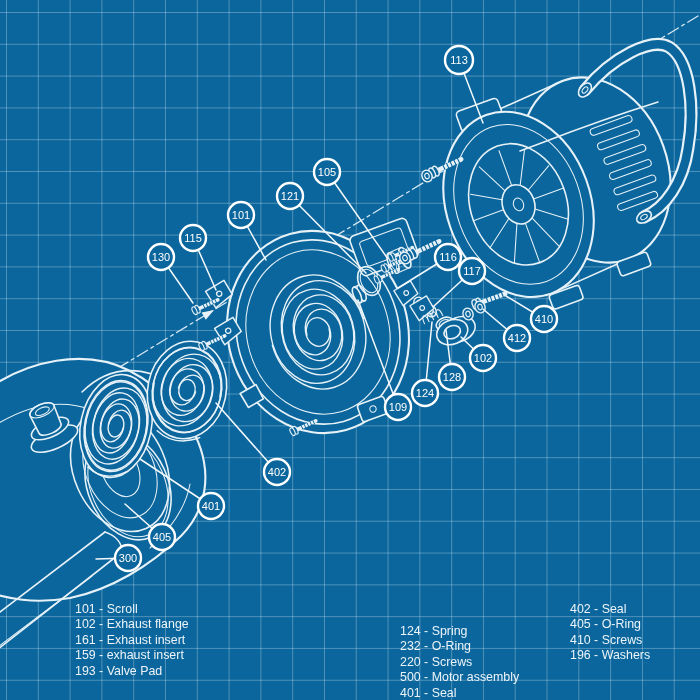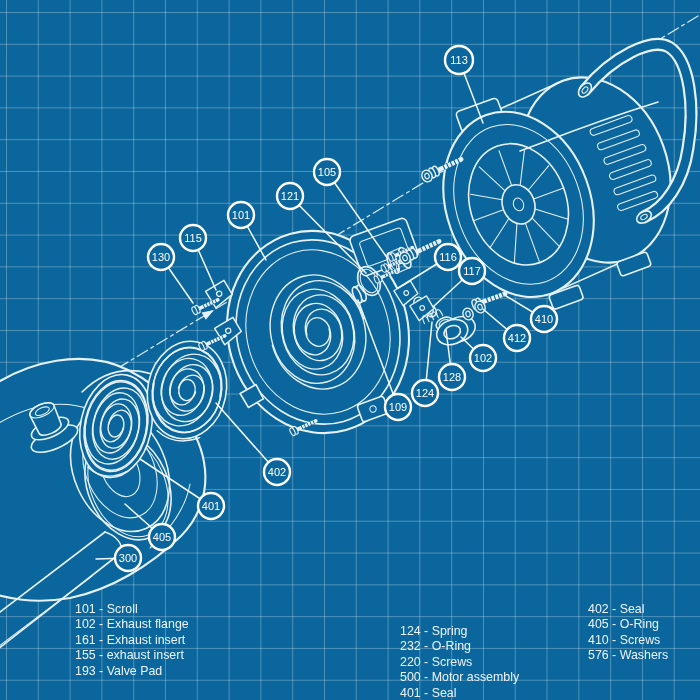--- a/index.html
+++ b/index.html
@@ -32,21 +32,21 @@
   .bt{fill:#FFFFFF;font:11px "Liberation Sans", sans-serif;text-anchor:middle;}
   .legend{
     position:absolute;left:0;top:0;width:689px;height:700px;
     color:#EDF4F9;font-size:12.4px;line-height:15.45px;pointer-events:none;
   }
   .legend .col{position:absolute;white-space:nowrap;}
   .legend .col div{height:15.45px;}
   #col1{left:75px;top:602px;}
   #col2{left:247px;top:602px;}
   #col3{left:400px;top:624px;}
-  #col4{left:588px;top:602px;}
+  #col4{left:570px;top:602px;}
 </style>
 </head>
 <body>
 
 <div id="stage">
 
 <svg width="700" height="700" viewBox="0 0 700 700">
   <defs>
     <path id="spiral" fill="none" vector-effect="non-scaling-stroke" d="M 0,0 A 4,4 0 0 1 8,0 A 6,6 0 0 1 -4,0 A 8,8 0 0 1 12,0 A 10,10 0 0 1 -8,0 A 12,12 0 0 1 16,0 A 14,14 0 0 1 -12,0 A 16,16 0 0 1 20,0"></path>
     <g id="screw">
@@ -358,31 +358,31 @@
       <text class="bt" x="128" y="562">300</text>
     </g>
   </g>
 </svg>
 
 <div class="legend">
   <div class="col" id="col1">
     <div>101 - Scroll</div>
     <div>102 - Exhaust flange</div>
     <div>161 - Exhaust insert</div>
-    <div>155 - exhaust insert</div>
+    <div>159 - exhaust insert</div>
     <div>193 - Valve Pad</div>
   </div>
   <div class="col" id="col3">
     <div>124 - Spring</div>
     <div>232 - O-Ring</div>
     <div>220 - Screws</div>
     <div>500 - Motor assembly</div>
     <div>401 - Seal</div>
   </div>
   <div class="col" id="col4">
     <div>402 - Seal</div>
     <div>405 - O-Ring</div>
     <div>410 - Screws</div>
-    <div>576 - Washers</div>
+    <div>196 - Washers</div>
   </div>
 </div>
 
 </div>
 
 </body></html>

